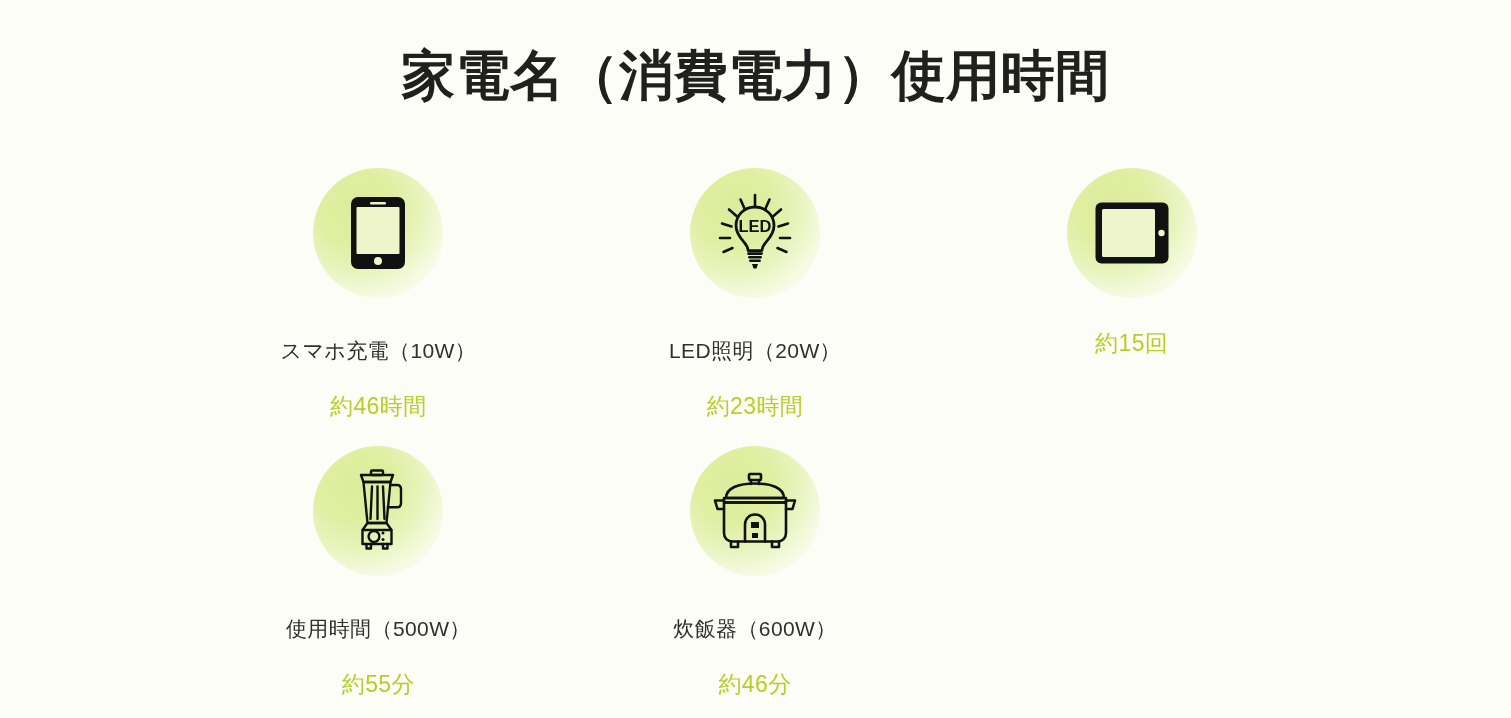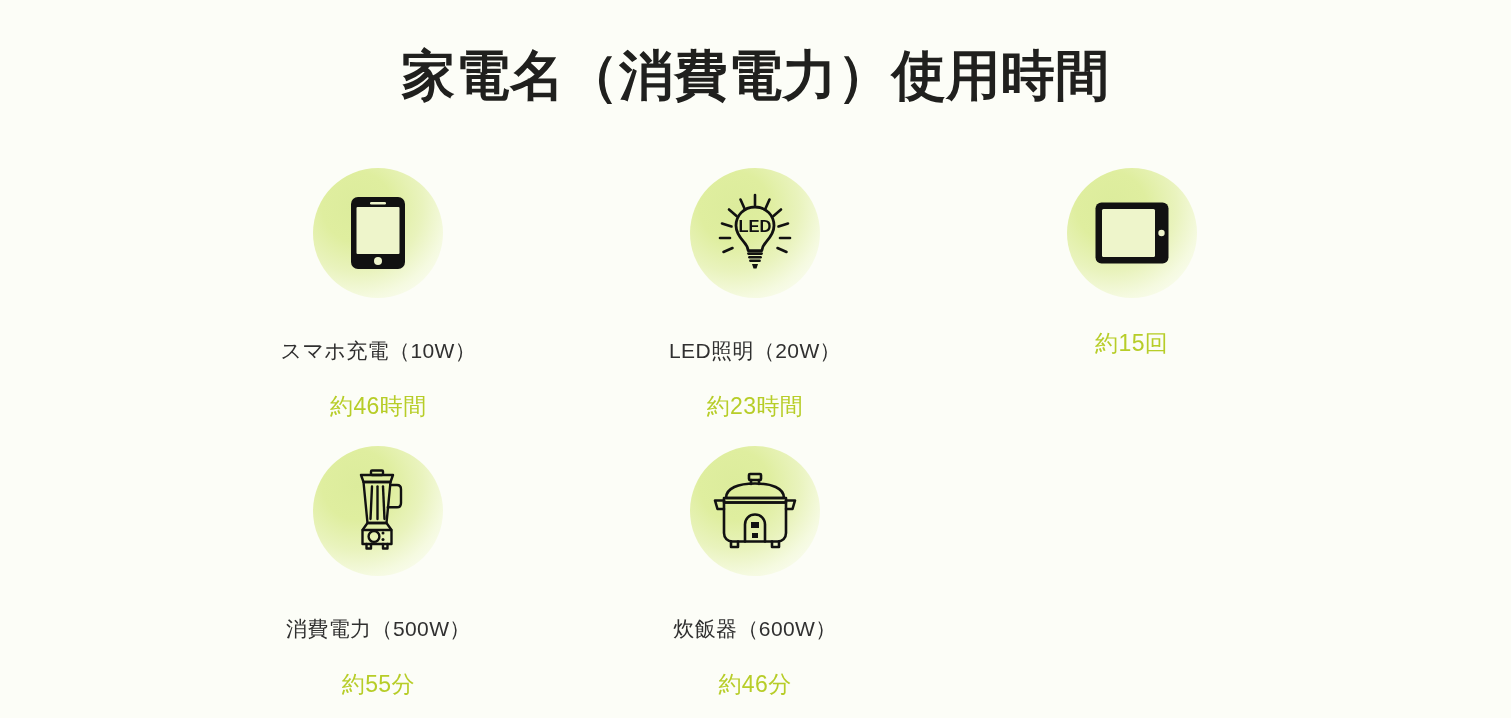--- a/index.html
+++ b/index.html
@@ -177,21 +177,21 @@
               <circle cx="28" cy="68.5" r="5.4"></circle>
 
               <path d="M20.5 76 L20.5 80.5 L25 80.5 L25 76"></path>
               <path d="M37 76 L37 80.5 L41.5 80.5 L41.5 76"></path>
             </g>
             <circle cx="37" cy="65" r="1.5" fill="#111111"></circle>
             <circle cx="37" cy="71.5" r="1.5" fill="#111111"></circle>
           </svg>
         </span>
       </div>
-      <div class="cell-label">消費電力（500W）</div>
+      <div class="cell-label">使用時間（500W）</div>
       <div class="cell-value">約55分</div>
     </div>
 
     <div class="cell">
       <div class="icon-circle">
         <span>
           <svg width="96" height="80" viewBox="0 0 96 80" xmlns="http://www.w3.org/2000/svg">
             <g fill="none" stroke="#111111" stroke-width="2.6" stroke-linejoin="round" stroke-linecap="round">
 
               <rect x="42" y="3" width="12" height="6" rx="1"></rect>

